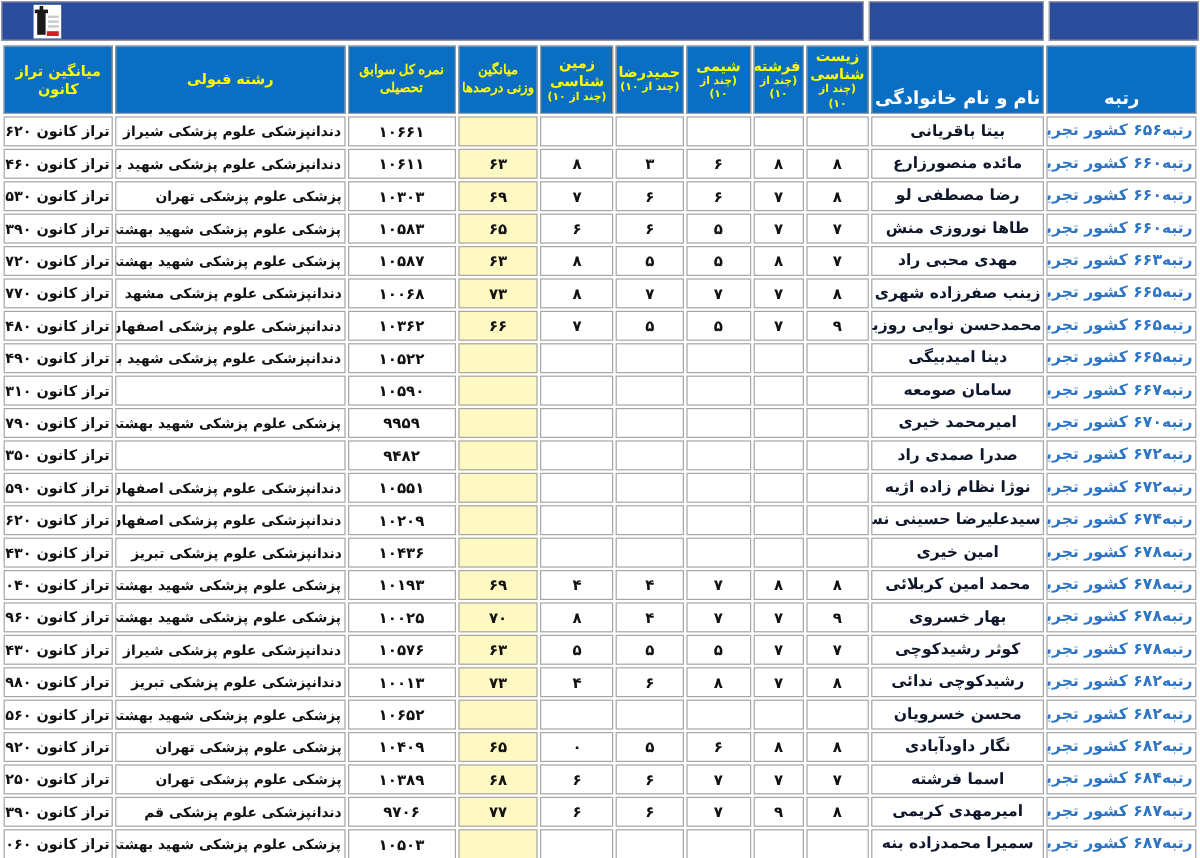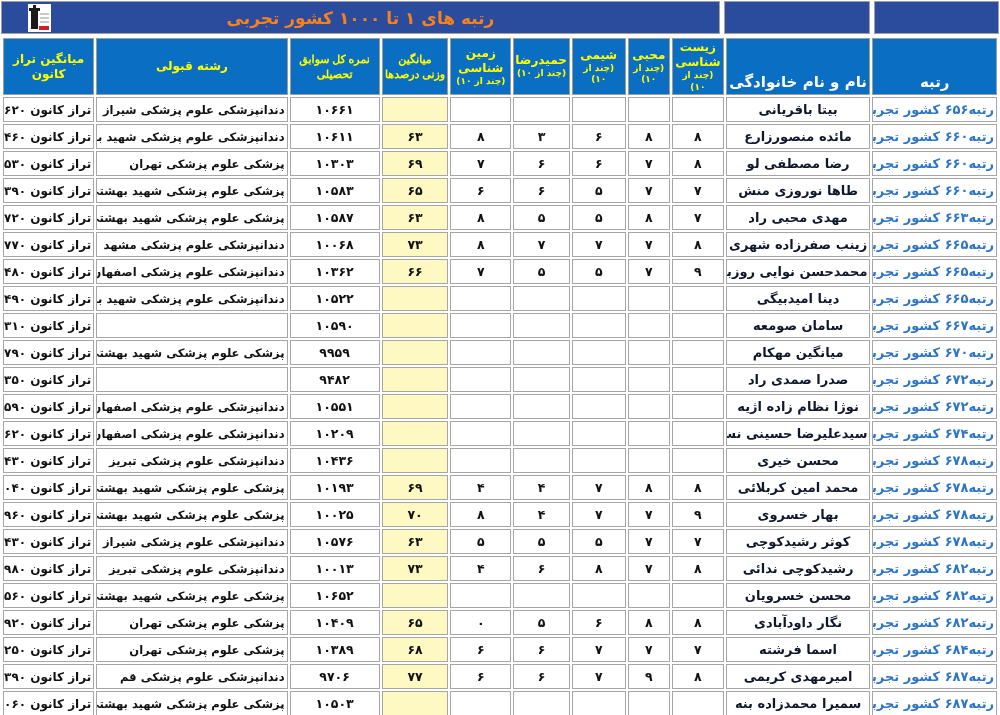--- a/index.html
+++ b/index.html
@@ -32,21 +32,20 @@
 </style>
 </head>
 <body>
 
 <div class="page">
 
   <div class="topband">
     <div class="navybox corner-rank"></div>
     <div class="navybox corner-name"></div>
     <div class="navybox titlebox">
-      <span class="maintitle">رتبه های ۱ تا ۱۰۰۰ کشور تجربی</span>
       <span class="logo">
         <svg width="23" height="28" viewBox="0 0 23 28" xmlns="http://www.w3.org/2000/svg">
           <rect x="0" y="0" width="23" height="28" fill="#ffffff"></rect>
           <rect x="3" y="6" width="7" height="19" fill="#1a1a1a"></rect>
           <rect x="1" y="4" width="11" height="3" fill="#1a1a1a"></rect>
           <rect x="5" y="1" width="3" height="4" fill="#1a1a1a"></rect>
           <rect x="12" y="9" width="9" height="2" fill="#c9c9c9"></rect>
           <rect x="12" y="13" width="9" height="2" fill="#c9c9c9"></rect>
           <rect x="12" y="17" width="9" height="2" fill="#c9c9c9"></rect>
           <rect x="11" y="22" width="10" height="4" fill="#d21f26"></rect>
@@ -75,21 +74,21 @@
             <div class="h-main th-big">رتبه</div>
           </th>
         <th class="th-big">
             <div class="h-main th-big">نام و نام خانوادگی</div>
           </th>
         <th>
             <div class="h-main">زیست شناسی</div>
             <div class="h-sub">(چند از ۱۰)</div>
           </th>
         <th>
-            <div class="h-main">محبی</div>
+            <div class="h-main">فرشته</div>
             <div class="h-sub">(چند از ۱۰)</div>
           </th>
         <th>
             <div class="h-main">شیمی</div>
             <div class="h-sub">(چند از ۱۰)</div>
           </th>
         <th>
             <div class="h-main">حمیدرضا</div>
             <div class="h-sub">(چند از ۱۰)</div>
           </th>
@@ -226,21 +225,21 @@
           <td class="c-chemistry"></td>
           <td class="c-math"></td>
           <td class="c-geology"></td>
           <td class="c-weighted_avg"></td>
           <td class="c-total_score">۱۰۵۹۰</td>
           <td class="c-major"></td>
           <td class="c-kanoon_avg">تراز کانون ۷۳۱۰</td>
         </tr>
         <tr>
           <td class="c-rank">رتبه۶۷۰ کشور تجربی</td>
-          <td class="c-name">میانگین مهکام</td>
+          <td class="c-name">امیرمحمد خیری</td>
           <td class="c-biology"></td>
           <td class="c-physics"></td>
           <td class="c-chemistry"></td>
           <td class="c-math"></td>
           <td class="c-geology"></td>
           <td class="c-weighted_avg"></td>
           <td class="c-total_score">۹۹۵۹</td>
           <td class="c-major">پزشکی علوم پزشکی شهید بهشتی</td>
           <td class="c-kanoon_avg">تراز کانون ۷۷۹۰</td>
         </tr>
@@ -278,21 +277,21 @@
           <td class="c-chemistry"></td>
           <td class="c-math"></td>
           <td class="c-geology"></td>
           <td class="c-weighted_avg"></td>
           <td class="c-total_score">۱۰۲۰۹</td>
           <td class="c-major">دندانپزشکی علوم پزشکی اصفهان</td>
           <td class="c-kanoon_avg">تراز کانون ۶۶۲۰</td>
         </tr>
         <tr>
           <td class="c-rank">رتبه۶۷۸ کشور تجربی</td>
-          <td class="c-name">محسن خیری</td>
+          <td class="c-name">امین خیری</td>
           <td class="c-biology"></td>
           <td class="c-physics"></td>
           <td class="c-chemistry"></td>
           <td class="c-math"></td>
           <td class="c-geology"></td>
           <td class="c-weighted_avg"></td>
           <td class="c-total_score">۱۰۴۳۶</td>
           <td class="c-major">دندانپزشکی علوم پزشکی تبریز</td>
           <td class="c-kanoon_avg">تراز کانون ۶۴۳۰</td>
         </tr>

